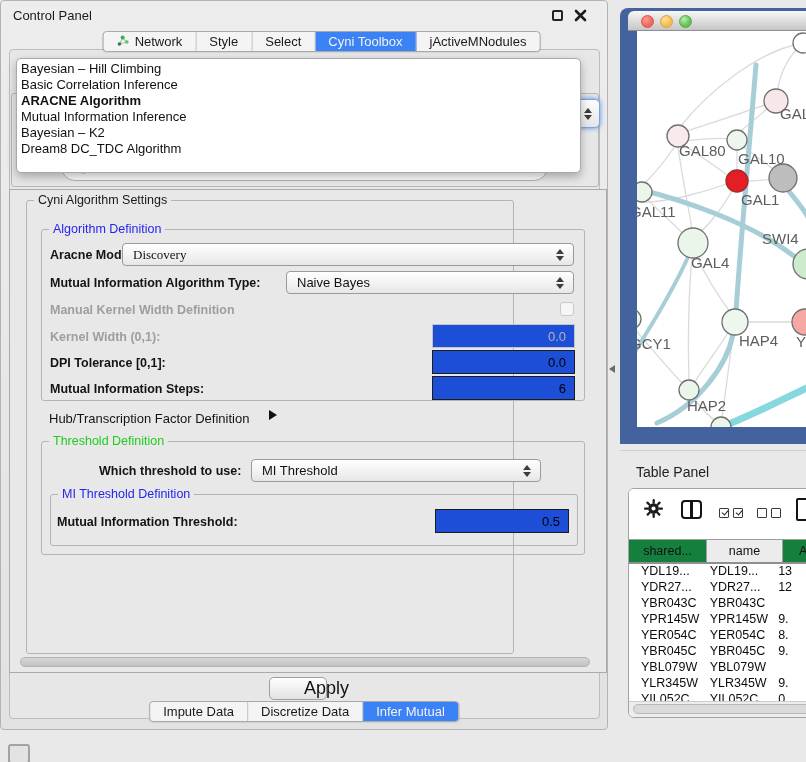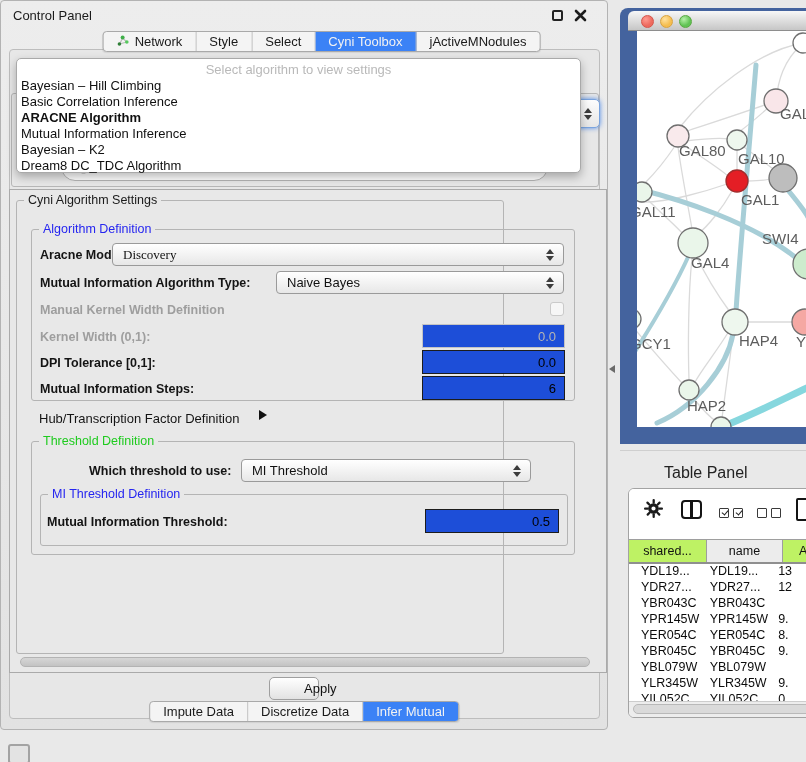--- a/index.html
+++ b/index.html
@@ -73,55 +73,55 @@
 
   .checkbox { position:absolute; width:14px; height:14px; border:1px solid #cacaca; border-radius:3px; background:#f6f6f6; }
 
   .tri-right { display:inline-block; width:0; height:0; border-left:8px solid #111; border-top:5.5px solid transparent; border-bottom:5.5px solid transparent; }
   .tri-down  { display:inline-block; width:0; height:0; border-top:8px solid #111; border-left:5.5px solid transparent; border-right:5.5px solid transparent; }
 
   .attr-list { position:absolute; left:14px; top:30px; width:507px; height:64px; background:#fff; overflow:hidden; }
   .attr-item { height:16px; line-height:16px; background:#3b6fd4; color:#fff; font-size:12.5px; padding-left:6px; }
   .attr-scroll { position:absolute; right:2px; top:3px; width:8px; height:56px; background:#b3b3b3; border-radius:4px; }
 
-  .apply-btn { position:absolute; left:268px; top:676px; width:50px; height:23px; background:linear-gradient(#ffffff,#e2e2e2);
-    border:1px solid #9f9f9f; border-radius:5px; font-size:13px; color:#111; text-align:center; line-height:21px;padding-left:34px; }
+  .apply-btn { position:absolute; left:268px; top:676px; width:58px; height:23px; background:linear-gradient(#ffffff,#e2e2e2);
+    border:1px solid #9f9f9f; border-radius:5px; font-size:18px; color:#111; text-align:center; line-height:21px;padding-left:34px; }
 
   .mini-panel-stub { position:absolute; left:8px; top:744px; width:22px; height:20px; border:2px solid #a3a3a3; border-radius:3px; background:#e3e3e3; }
 
   .collapse-handle { position:absolute; left:609px; top:365px; width:0; height:0;
     border-right:6px solid #6a6a6a; border-top:4px solid transparent; border-bottom:4px solid transparent; }
 
   
   .net-window { position:absolute; left:620px; top:8px; width:196px; height:436px; background:#44639e; border-radius:8px 0 0 0; }
   .net-titlebar { position:absolute; left:8px; top:3px; right:0; height:20px; border-radius:6px 0 0 0;
     background:linear-gradient(#f7f7f7,#c6c6c6); border-bottom:1px solid #8e8e8e; }
   .light { position:absolute; top:3.5px; width:13px; height:13px; border-radius:50%; }
   .light.red    { left:13px; background:radial-gradient(circle at 35% 30%, #ff9a90, #ed6a5e 60%); border:1px solid #d5544a; }
   .light.yellow { left:32px; background:radial-gradient(circle at 35% 30%, #ffe2a0, #f5bd4f 60%); border:1px solid #d9a33f; }
   .light.green  { left:51px; background:radial-gradient(circle at 35% 30%, #b6f0a8, #61c355 60%); border:1px solid #58a942; }
   .net-canvas { position:absolute; left:17px; top:23px; width:179px; height:396px; background:#fff; overflow:hidden; }
 
   
   .tp-divider { position:absolute; left:620px; top:450px; width:186px; height:1px; background:#cfcfcf; }
-  .tp-title { position:absolute; left:636px; top:464px; font-size:16px; color:#222;margin-left:28px; }
+  .tp-title { position:absolute; left:636px; top:464px; font-size:14px; color:#222; }
   .tbl-window { position:absolute; left:628px; top:488px; width:210px; height:230px; background:#fff;
     border:1px solid #a3a3a3; border-radius:6px; overflow:hidden; }
   .tbl-toolbar { position:absolute; left:0; top:0; width:100%; height:50px; background:#fff; }
   .icon { position:absolute; }
   .split-col { width:21px; height:19px; border:2.5px solid #141414; border-radius:4px; }
   .split-col::after { content:""; position:absolute; left:7px; top:0; width:2.5px; height:100%; background:#141414; }
   .ckbox { display:inline-block; width:10px; height:10px; border:1.5px solid #3a3a3a; border-radius:1px; position:relative; margin-right:4px; background:#fff; }
   .ckbox.on::after { content:""; position:absolute; left:2px; top:1px; width:5px; height:3px;
     border-left:1.7px solid #222; border-bottom:1.7px solid #222; transform:rotate(-50deg); }
   .doc-icon { width:17px; height:23px; border:2px solid #141414; border-radius:2px; background:#fff; }
 
   .tbl-header { position:absolute; left:0; top:50px; display:flex; height:25px; border-top:1px solid #9e9e9e; border-bottom:2px solid #8f8f8f; }
   .th { border-right:1px solid #9e9e9e; font-size:12.5px; color:#111; display:flex; align-items:center; justify-content:center; background:#ececec; }
-  .th.hl { background:#bef264; }
+  .th.hl { background:#15803d; }
   .tbl-rows { position:absolute; left:0; top:75px; width:100%; height:137px; overflow:hidden; background:#fff; }
   .tr { display:flex; height:16px; }
   .td { font-size:12.5px; color:#0c0c0c; white-space:nowrap; overflow:hidden; }
   .tbl-hscroll { position:absolute; left:0; top:212px; width:100%; height:16px; background:#ededed; border-top:1px solid #cdcdcd; }
   .tbl-hscroll .thumb { position:absolute; left:4px; right:4px; top:2px; height:10px; background:#dadada; border:1px solid #b9b9b9; border-radius:5px; }
 </style>
 </head>
 <body>
 
 <div id="app">
@@ -166,34 +166,33 @@
     <div class="ghost-groupbox"></div>
     <div class="ghost-combo">galFiltered.sif default node</div>
     <div class="focused-combo-tip">
       <span class="spin">
           <i class="up"></i>
           <i class="dn"></i>
         </span>
     </div>
 
     <div class="popup">
-      <div class="popup-prompt">Select algorithm to view settings</div>
       <div id="dropdown-items">
           <div class="popup-item">Bayesian – Hill Climbing</div>
           <div class="popup-item">Basic Correlation Inference</div>
           <div class="popup-item bold">ARACNE Algorithm</div>
           <div class="popup-item">Mutual Information Inference</div>
           <div class="popup-item">Bayesian – K2</div>
           <div class="popup-item">Dream8 DC_TDC Algorithm</div>
         </div>
     </div>
 
     <div class="settings-panel">
 
-      <div class="groupbox" style="left:6px; top:10px; width:488px; height:454px;">
+      <div class="groupbox" style="left:16px; top:10px; width:488px; height:454px;">
         <span class="group-title t-black">Cyni Algorithm Settings</span>
 
         <div class="groupbox" style="left:14px; top:28px; width:544px; height:172px;">
           <span class="group-title t-blue">Algorithm Definition</span>
 
           <span class="lbl" style="left:8px; top:18px;">Aracne Mode:</span>
           <div class="combo" style="left:80px; top:13px; width:452px;font-family:Liberation Serif, serif;">
             <span>Discovery</span>
             <span class="spin">
                 <i class="up"></i>

